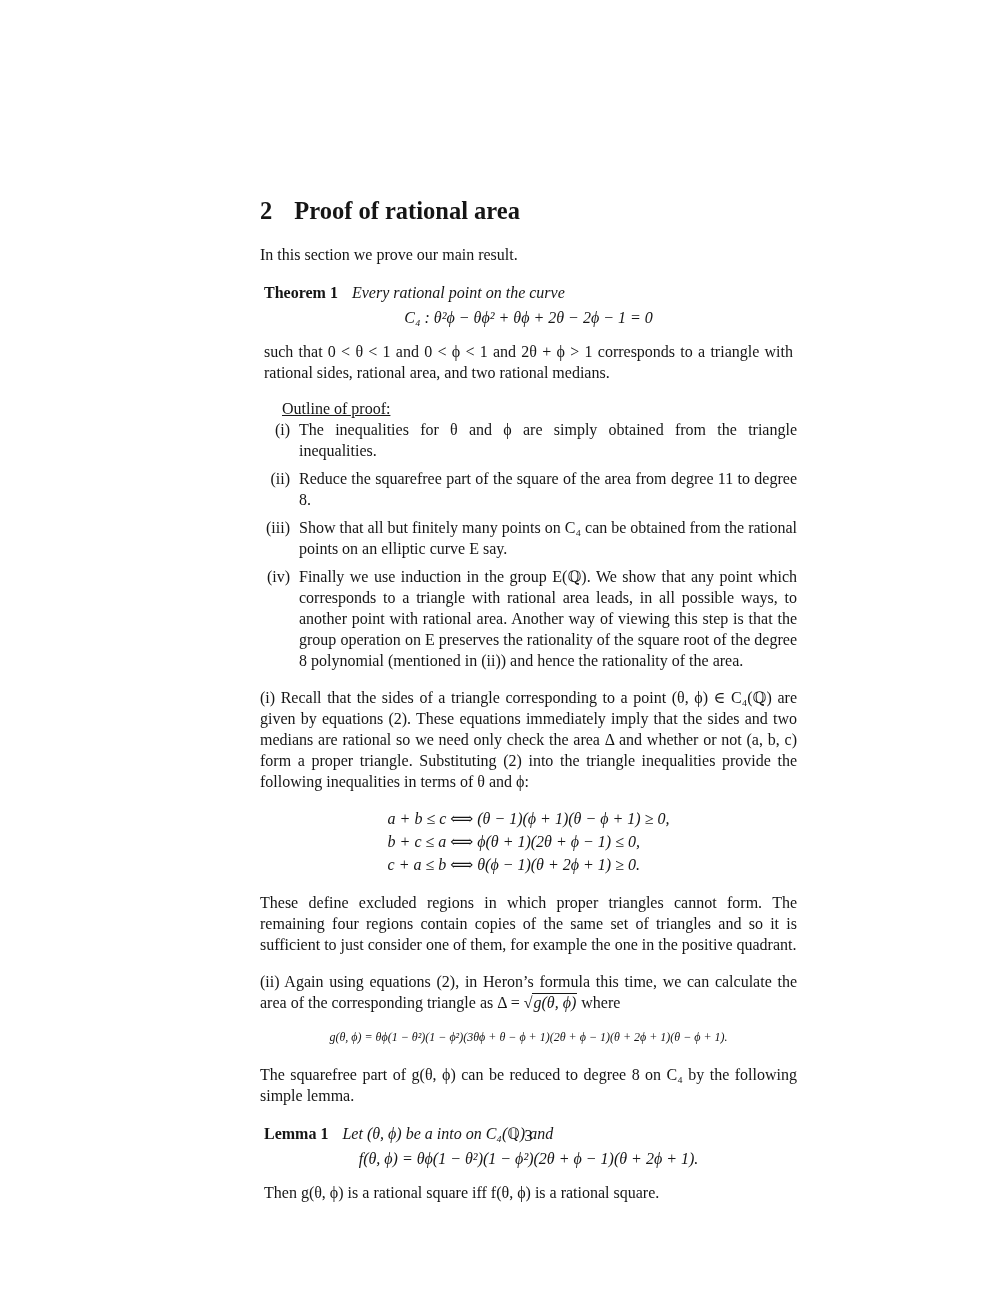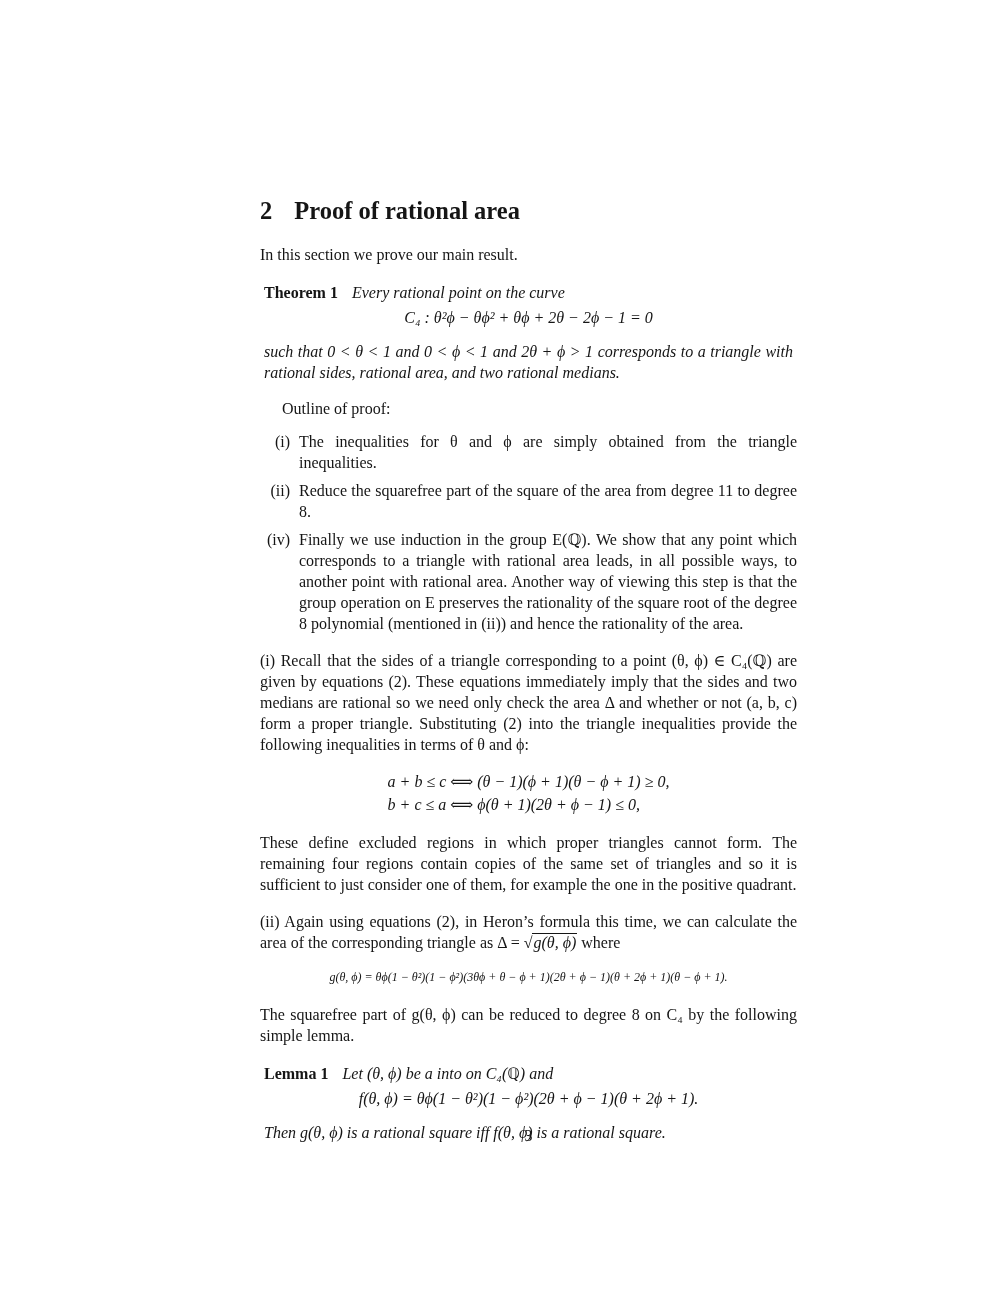--- a/index.html
+++ b/index.html
@@ -19,26 +19,26 @@
   .section-heading{
     display:flex;gap:22px;align-items:baseline;
     font-size:24.5px;line-height:30px;font-weight:bold;
     margin:0 0 18px 0;text-align:left;
   }
   p{margin:4px;}
   .para{margin:16px 0 12px 0;}
   .env{margin:17px 0 15px 0;}
   .env-lead{font-style:italic;}
   .env-label{font-weight:bold;font-style:normal;margin-right:14px;}
-  .italic{font-style:italic;}
+  .italic{}
   .display{
     text-align:center;font-style:italic;margin:1px 0 13px 0;
     font-family:"Liberation Serif","DejaVu Serif","DejaVu Sans",serif;
   }
-  .outline-heading{padding-left:22px;margin:14px 0 12px 0;text-align:left;}
+  .outline-heading{padding-left:22px;margin:14px 0 0 0;text-align:left;text-decoration:underline;}
   .olist{margin:0 0 12px 0;}
   .oitem{display:flex;margin:0 0 7px 0;}
   .omark{flex:none;width:30px;text-align:right;margin-right:9px;}
   .otext{flex:1;text-align:justify;}
   .ineq-block{text-align:center;margin:15px 0 15px 0;}
   .ineq-inner{display:inline-block;text-align:left;font-style:italic;line-height:23px;}
   .geq{
     text-align:center;font-style:italic;white-space:nowrap;
     font-size:12px;margin:14px 0 14px 0;
     font-family:"Liberation Serif","DejaVu Serif","DejaVu Sans",serif;
@@ -74,31 +74,36 @@
     <div class="olist">
       <div class="oitem">
         <span class="omark">(i)</span>
         <span class="otext math">The inequalities for θ and ϕ are simply obtained from the triangle inequalities.</span>
       </div>
       <div class="oitem">
         <span class="omark">(ii)</span>
         <span class="otext math">Reduce the squarefree part of the square of the area from degree 11 to degree 8.</span>
       </div>
       <div class="oitem">
+        <span class="omark">(iii)</span>
+        <span class="otext math">Show that all but finitely many points on C₄ can be obtained from the rational points on an elliptic curve E say.</span>
+      </div>
+      <div class="oitem">
         <span class="omark">(iv)</span>
         <span class="otext math">Finally we use induction in the group E(ℚ). We show that any point which corresponds to a triangle with rational area leads, in all possible ways, to another point with rational area. Another way of viewing this step is that the group operation on E preserves the rationality of the square root of the degree 8 polynomial (mentioned in (ii)) and hence the rationality of the area.</span>
       </div>
     </div>
 
     <p class="para math">(i) Recall that the sides of a triangle corresponding to a point (θ, ϕ) ∈ C₄(ℚ) are given by equations (2). These equations immediately imply that the sides and two medians are rational so we need only check the area Δ and whether or not (a, b, c) form a proper triangle. Substituting (2) into the triangle inequalities provide the following inequalities in terms of θ and ϕ:</p>
 
     <div class="ineq-block">
       <div class="ineq-inner math">
         <div>a + b ≤ c ⟺ (θ − 1)(ϕ + 1)(θ − ϕ + 1) ≥ 0,</div>
         <div>b + c ≤ a ⟺ ϕ(θ + 1)(2θ + ϕ − 1) ≤ 0,</div>
+        <div>c + a ≤ b ⟺ θ(ϕ − 1)(θ + 2ϕ + 1) ≥ 0.</div>
       </div>
     </div>
 
     <p class="para">These define excluded regions in which proper triangles cannot form. The remaining four regions contain copies of the same set of triangles and so it is sufficient to just consider one of them, for example the one in the positive quadrant.</p>
 
     <p class="para math"><span>(ii) Again using equations (2), in Heron’s formula this time, we can calculate the area of the corresponding triangle as Δ = </span><span class="sqrt">√</span><span class="radicand">g(θ, ϕ)</span><span> where</span></p>
 
     <div class="geq">g(θ, ϕ) = θϕ(1 − θ²)(1 − ϕ²)(3θϕ + θ − ϕ + 1)(2θ + ϕ − 1)(θ + 2ϕ + 1)(θ − ϕ + 1).</div>
 
     <p class="para math">The squarefree part of g(θ, ϕ) can be reduced to degree 8 on C₄ by the following simple lemma.</p>

